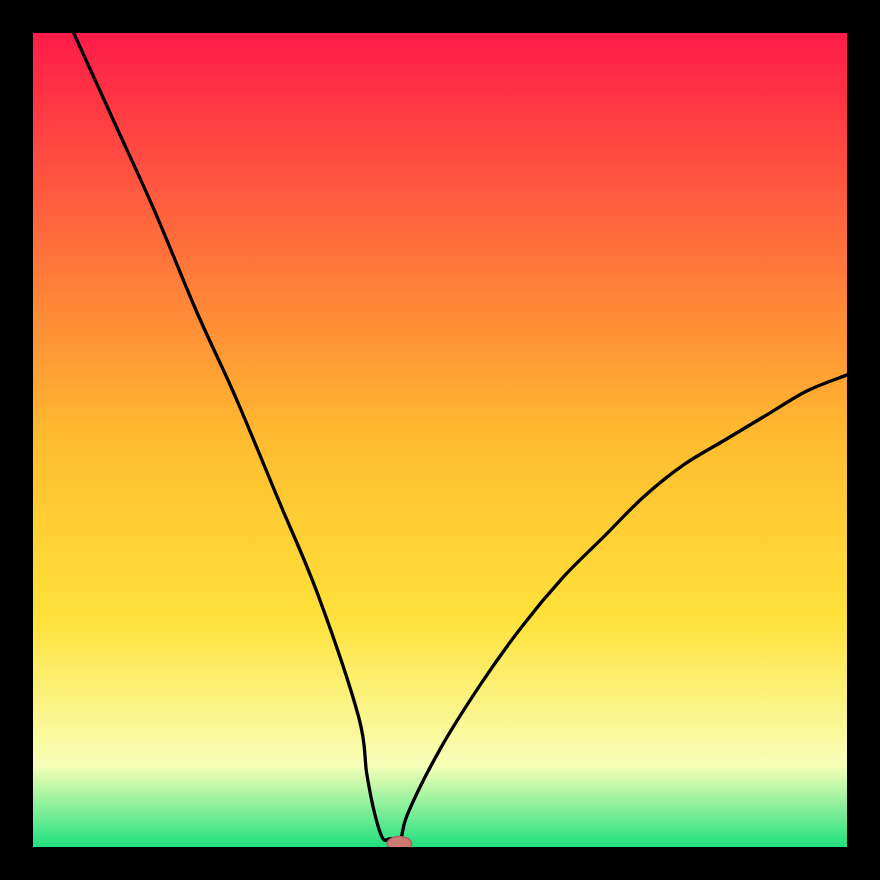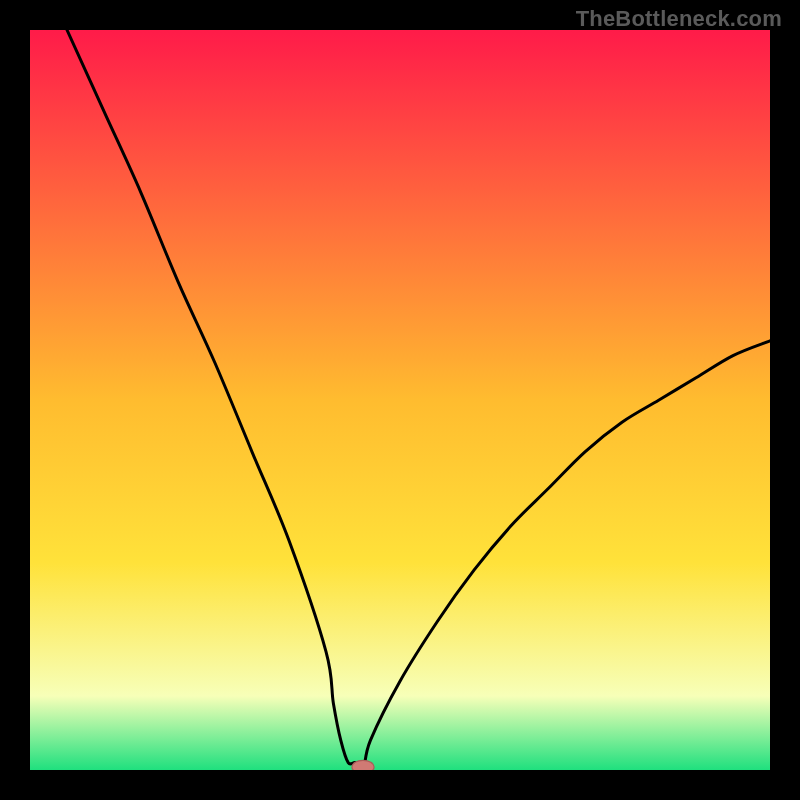--- a/index.html
+++ b/index.html
@@ -50,14 +50,13 @@
           <stop id="g2" offset="72%" stop-color="#ffe23a"></stop>
           <stop id="g3" offset="90%" stop-color="#f7ffb8"></stop>
           <stop id="g4" offset="100%" stop-color="#1fe07e"></stop>
         </linearGradient>
       </defs>
       <rect x="0" y="0" width="740" height="740" fill="url(#bg)"></rect>
       <path id="curve" fill="none" stroke="#000000" stroke-width="3" stroke-linejoin="round" stroke-linecap="round" d="M37.0,0.0 C43.2,13.6 61.7,54.3 74.0,81.4 C86.3,108.5 98.7,134.4 111.0,162.8 C123.3,191.2 135.7,223.2 148.0,251.6 C160.3,280.0 172.7,304.6 185.0,333.0 C197.3,361.4 209.7,392.2 222.0,421.8 C234.3,451.4 246.7,477.3 259.0,510.6 C271.3,543.9 288.6,594.5 296.0,621.6 C303.4,648.7 300.9,658.6 303.4,673.4 C305.9,688.2 308.3,700.5 310.8,710.4 C313.3,720.3 315.7,728.9 318.2,732.6 C320.7,736.3 323.1,731.4 325.6,732.6 C328.1,733.8 330.5,743.7 333.0,740.0 C335.5,736.3 334.2,725.2 340.4,710.4 C346.6,695.6 358.9,670.9 370.0,651.2 C381.1,631.5 394.7,610.5 407.0,592.0 C419.3,573.5 431.7,556.2 444.0,540.2 C456.3,524.2 468.7,509.4 481.0,495.8 C493.3,482.2 505.7,471.1 518.0,458.8 C530.3,446.5 542.7,432.9 555.0,421.8 C567.3,410.7 579.7,400.8 592.0,392.2 C604.3,383.6 616.7,377.4 629.0,370.0 C641.3,362.6 653.7,355.2 666.0,347.8 C678.3,340.4 690.7,331.8 703.0,325.6 C715.3,319.4 733.8,313.3 740.0,310.8"></path>
       <ellipse id="marker" fill="#d07a74" stroke="#a95d58" stroke-width="1.2" cx="333" cy="737" rx="11.1" ry="6.660000000000001"></ellipse>
     </svg>
   </div>
-  <div class="watermark">TheBottleneck.com</div>
 </div>
 
 </body></html>

